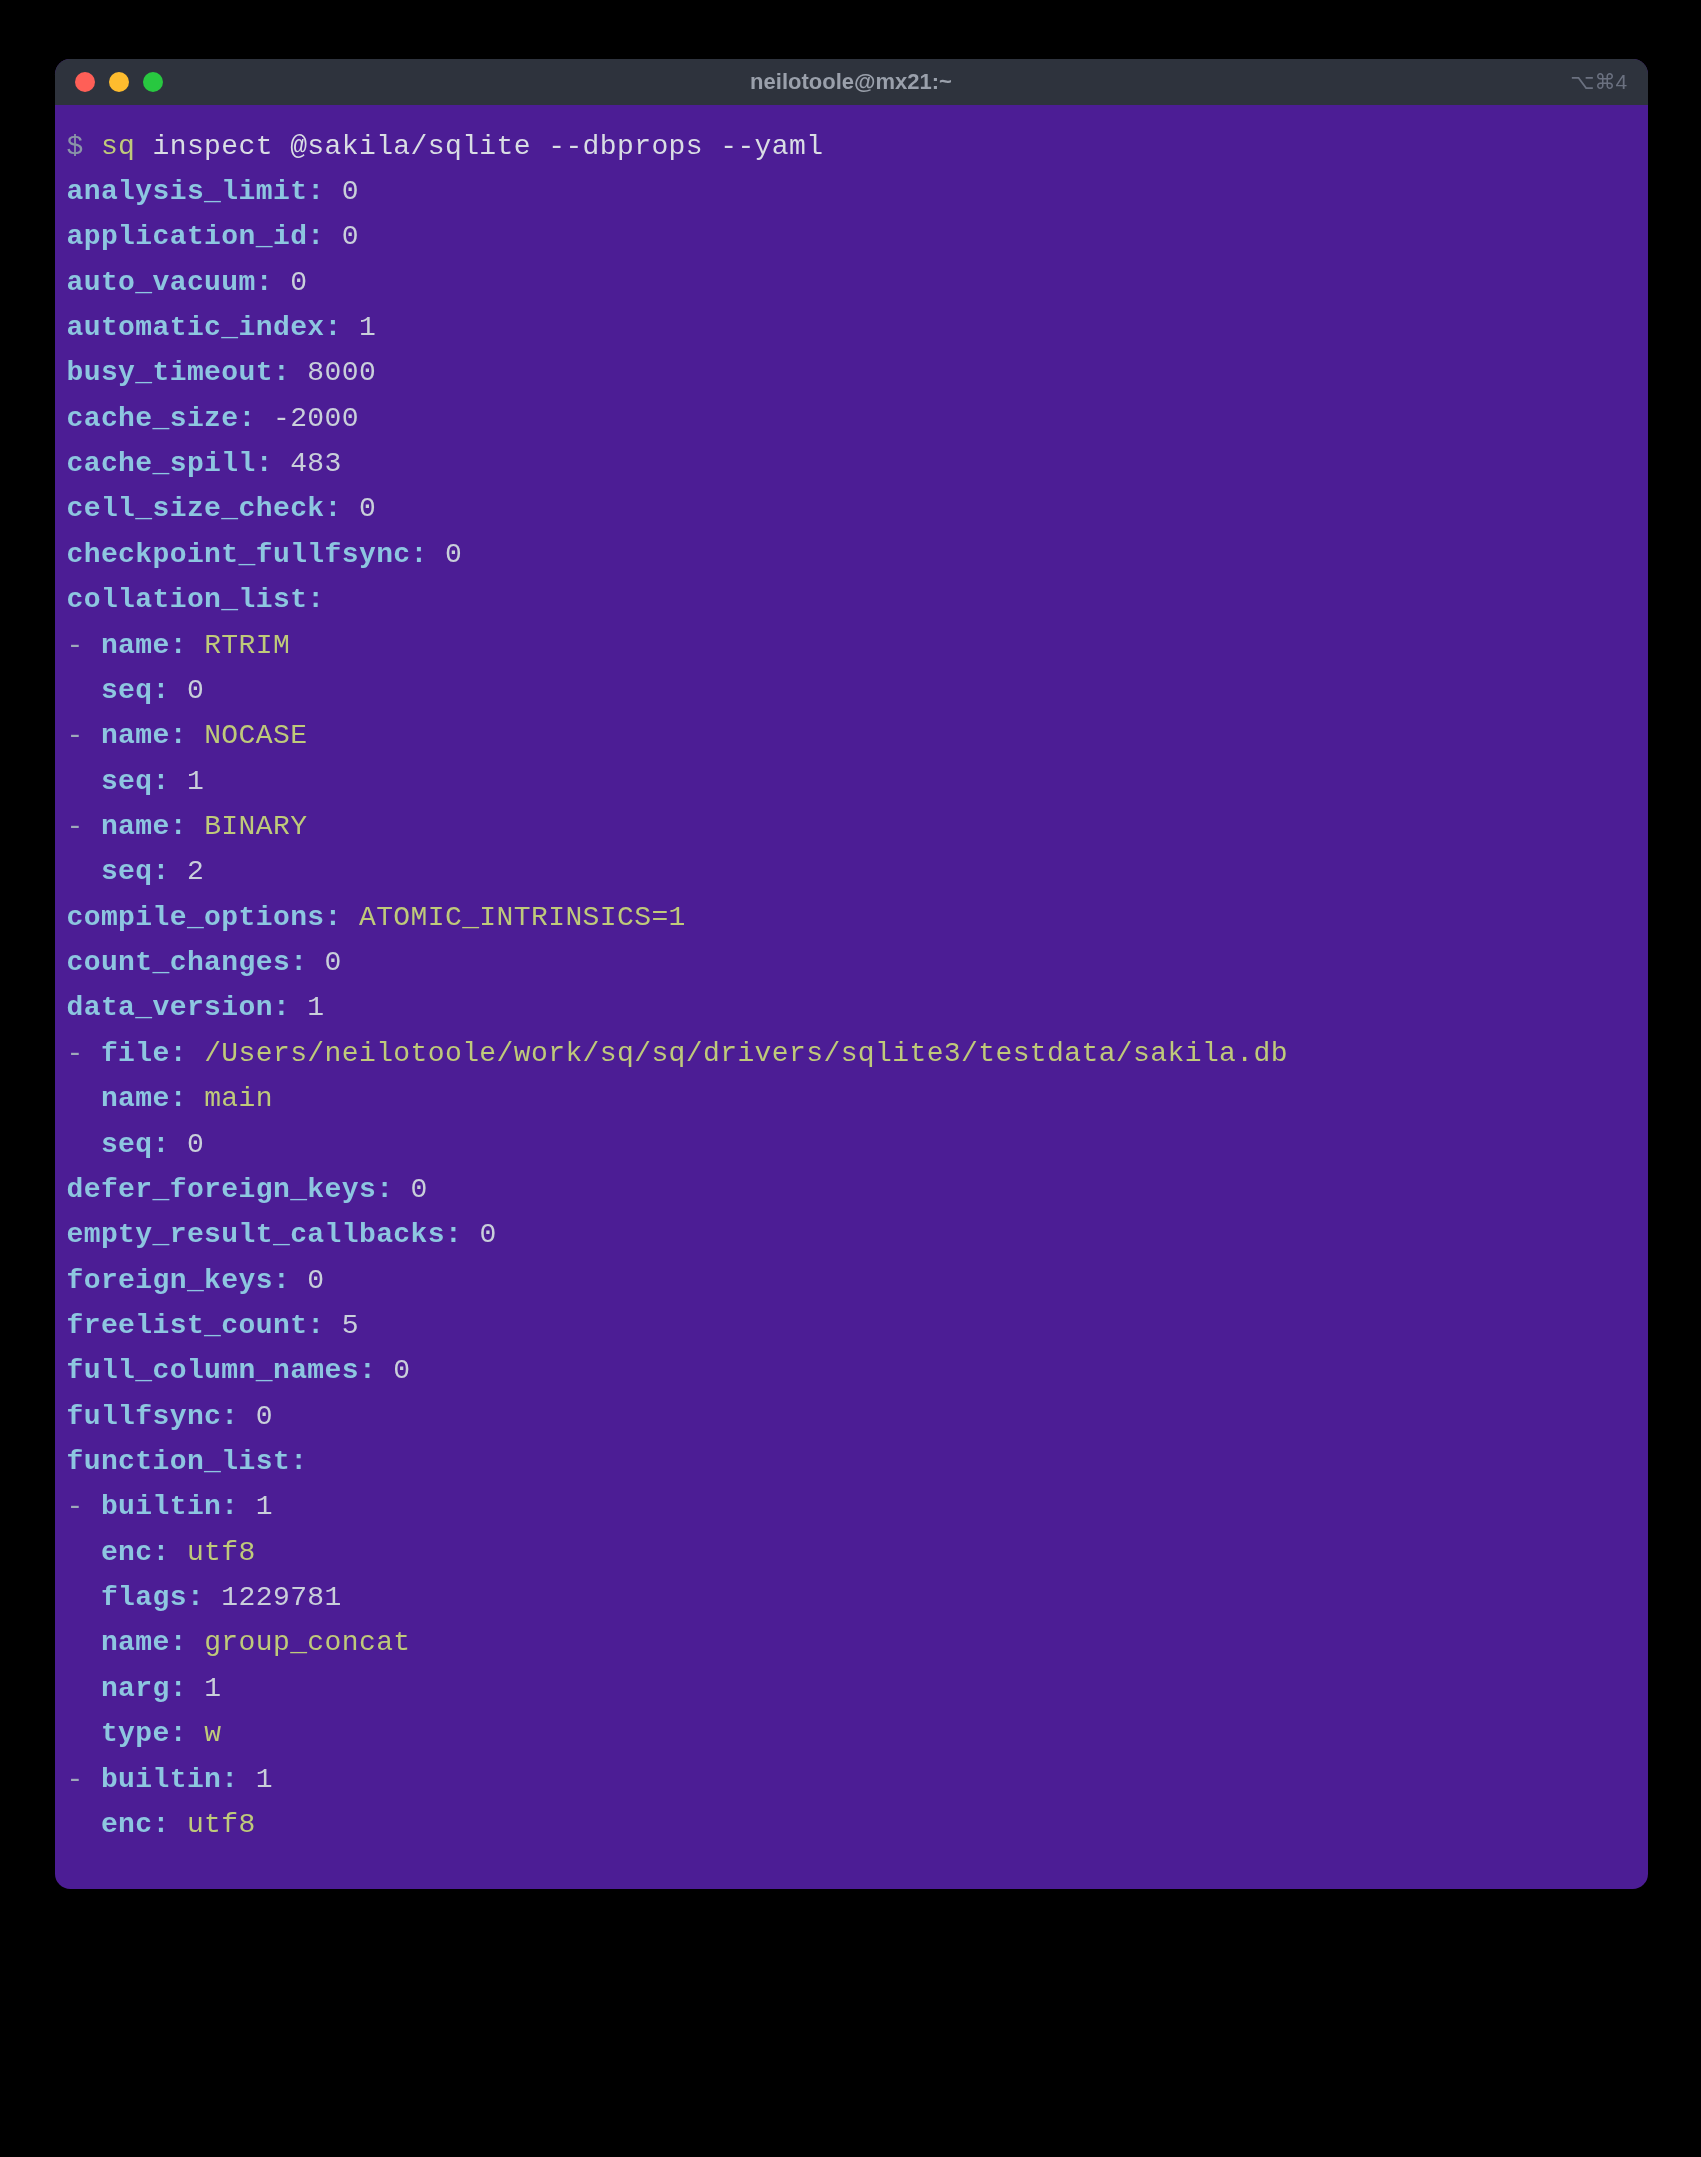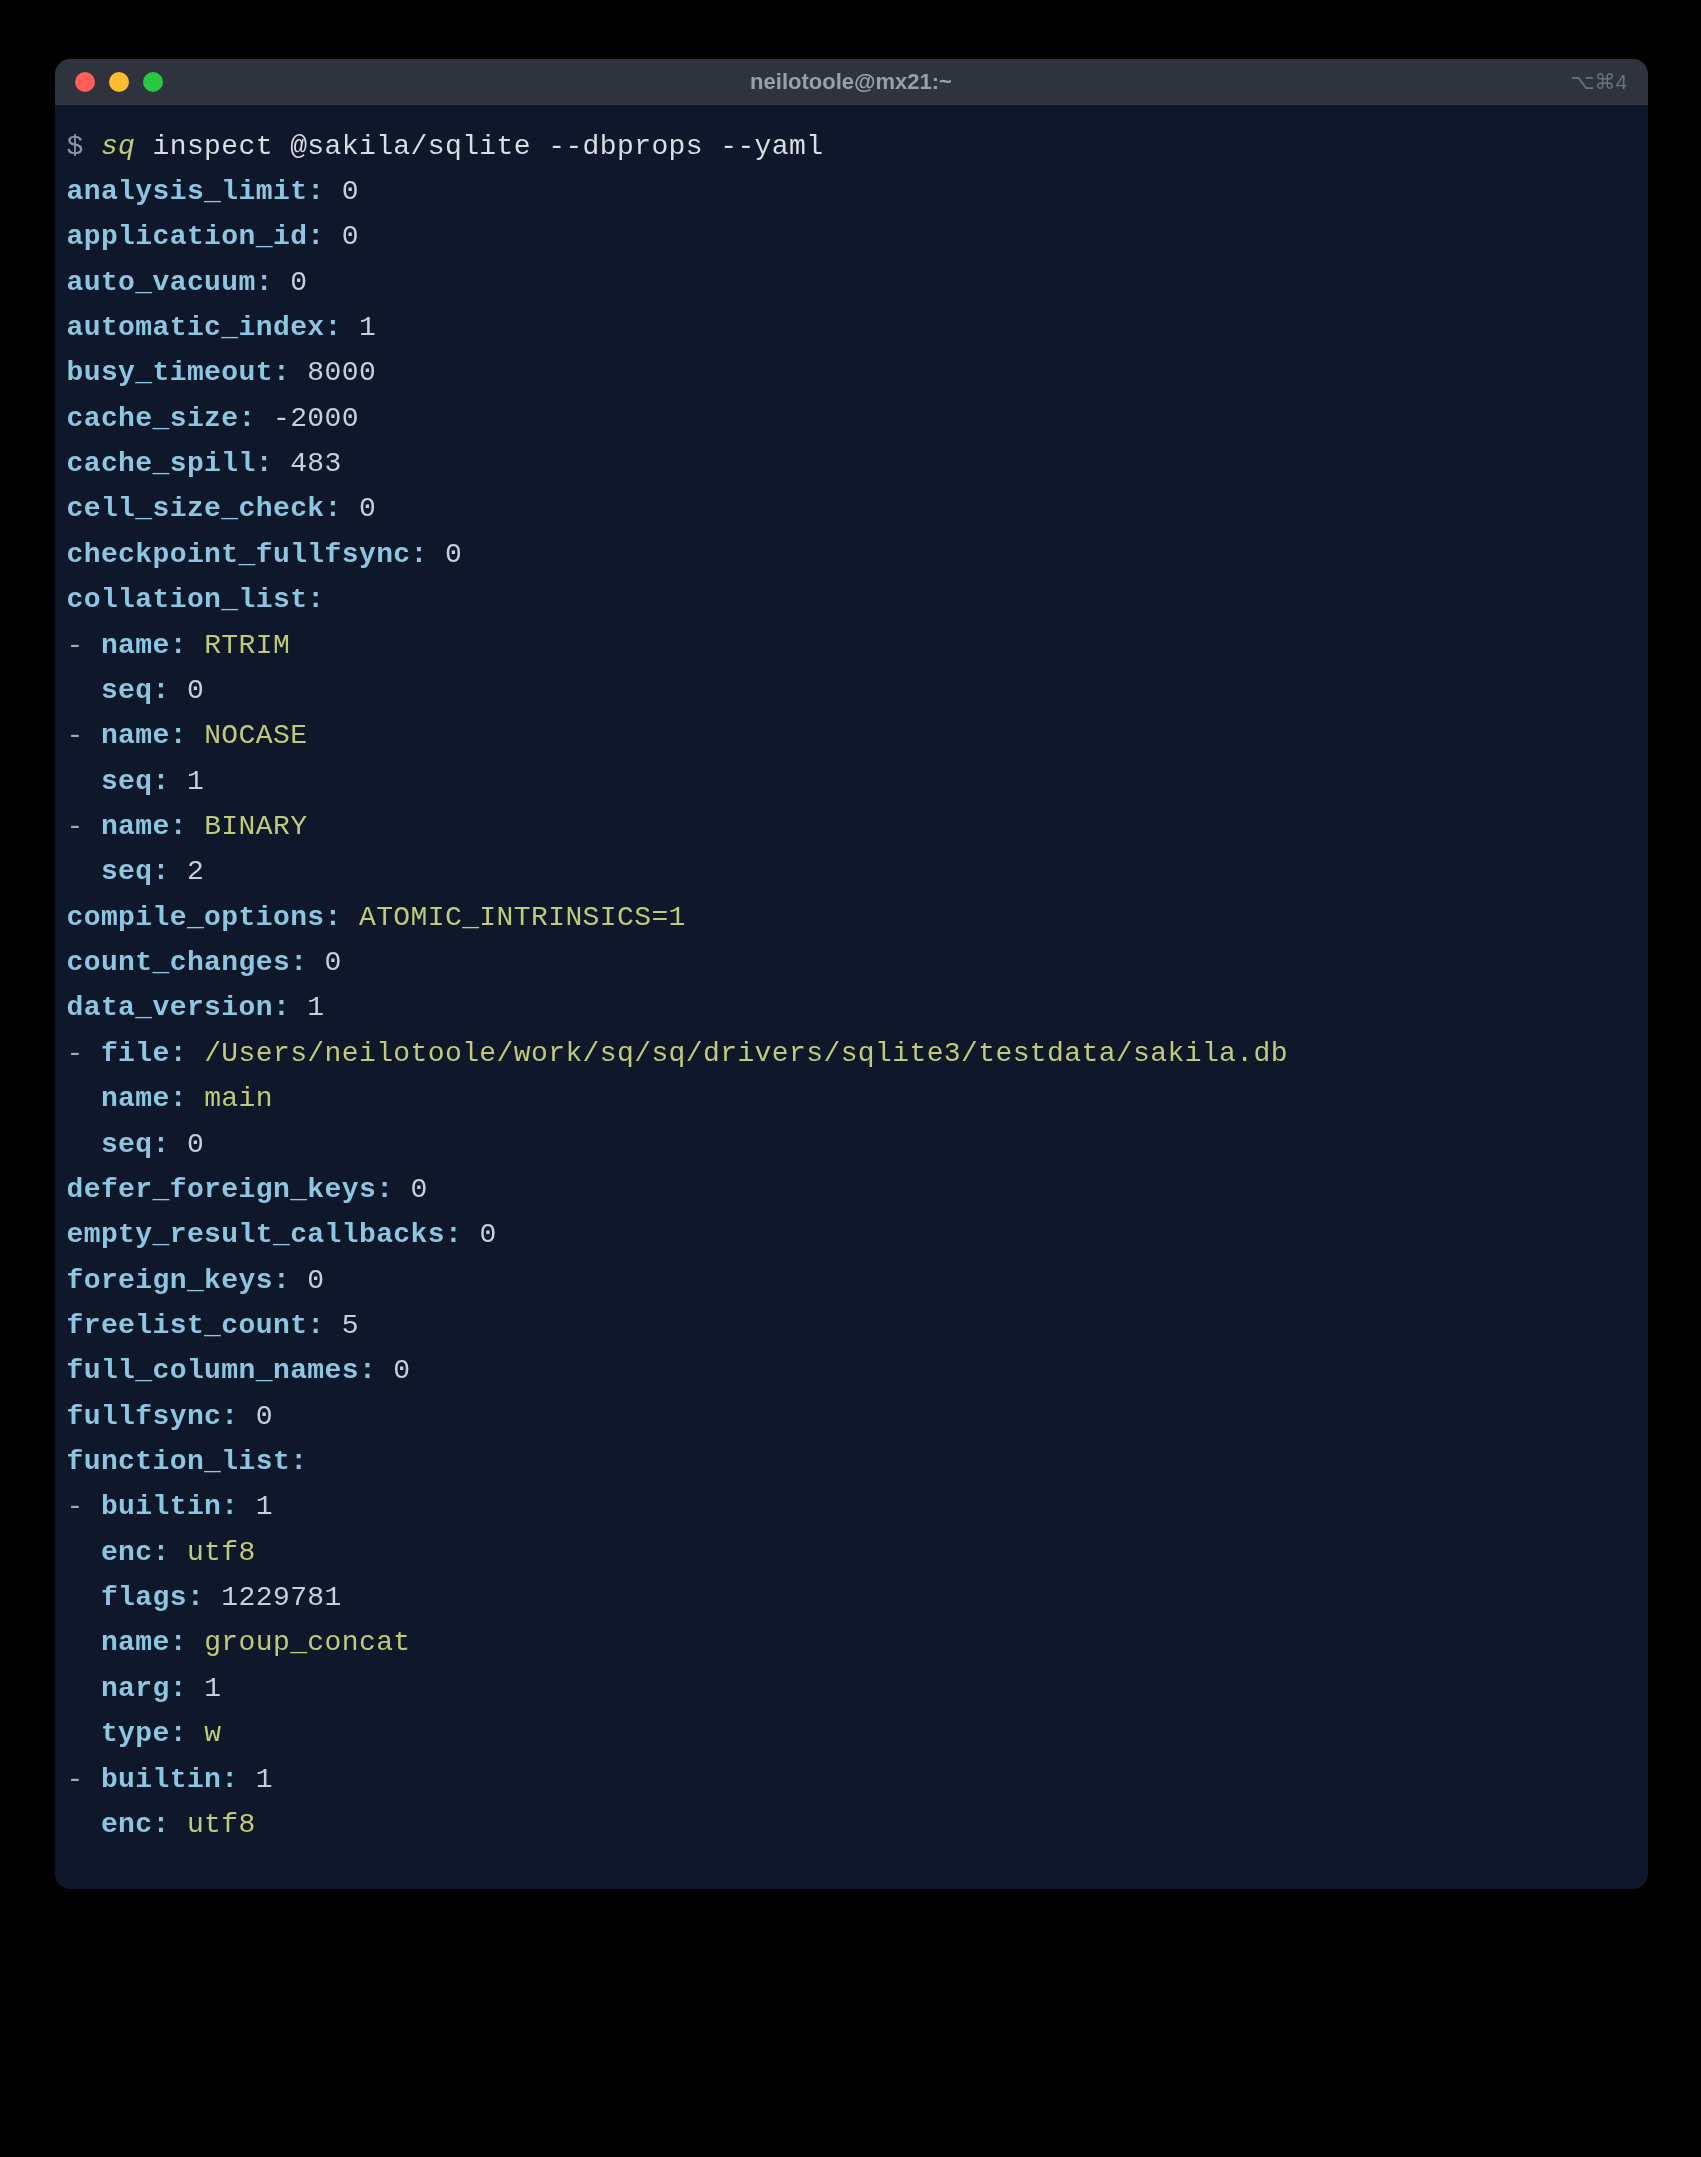--- a/index.html
+++ b/index.html
@@ -14,21 +14,21 @@
       height: 2158px;
       font-family: 'SF Mono', Menlo, Monaco, 'Courier New', monospace;
       display: flex;
       align-items: flex-start;
       justify-content: center;
       padding-top: 59px;
     }
     
     .terminal-window {
       width: 1593px;
-      background: #0f172a;
+      background: #4c1d95;
       border-radius: 15.3px;
       overflow: hidden;
       box-shadow: 0 17px 51px rgba(0,0,0,0.5);
     }
     
     .title-bar {
       height: 46px;
       background: #2e333d;
       display: flex;
       align-items: center;
@@ -75,21 +75,21 @@
       line-height: 1.62;
       letter-spacing: 0.4px;
     }
     
     .line {
       white-space: pre;
       color: #a3b0c5;
     }
     
     .prompt { color: #8a95a8; }
-    .cmd { color: #bfca7a; font-style: italic; }
+    .cmd { color: #bfca7a; }
     .cmd-args { color: #d9dde4; }
     .key { color: #8dc6e0; font-weight: 600; }
     .colon { color: #8dc6e0; font-weight: 600; }
     .number { color: #c9cfda; }
     .dash { color: #9fa9ba; }
     .value-str { color: #bfca7a; }
     .subkey { color: #8dc6e0; font-weight: 600; font-family: Liberation Mono, monospace; }
   </style>
 </head>
 <body>

